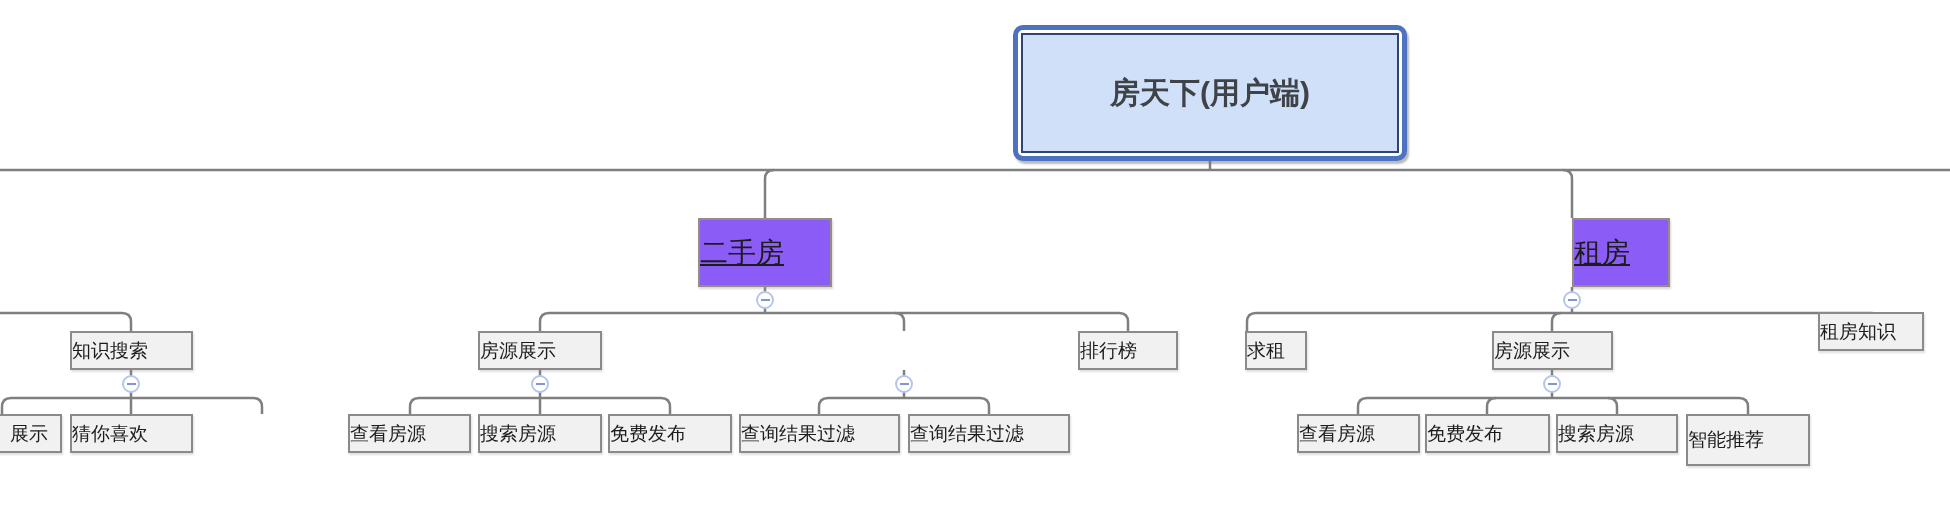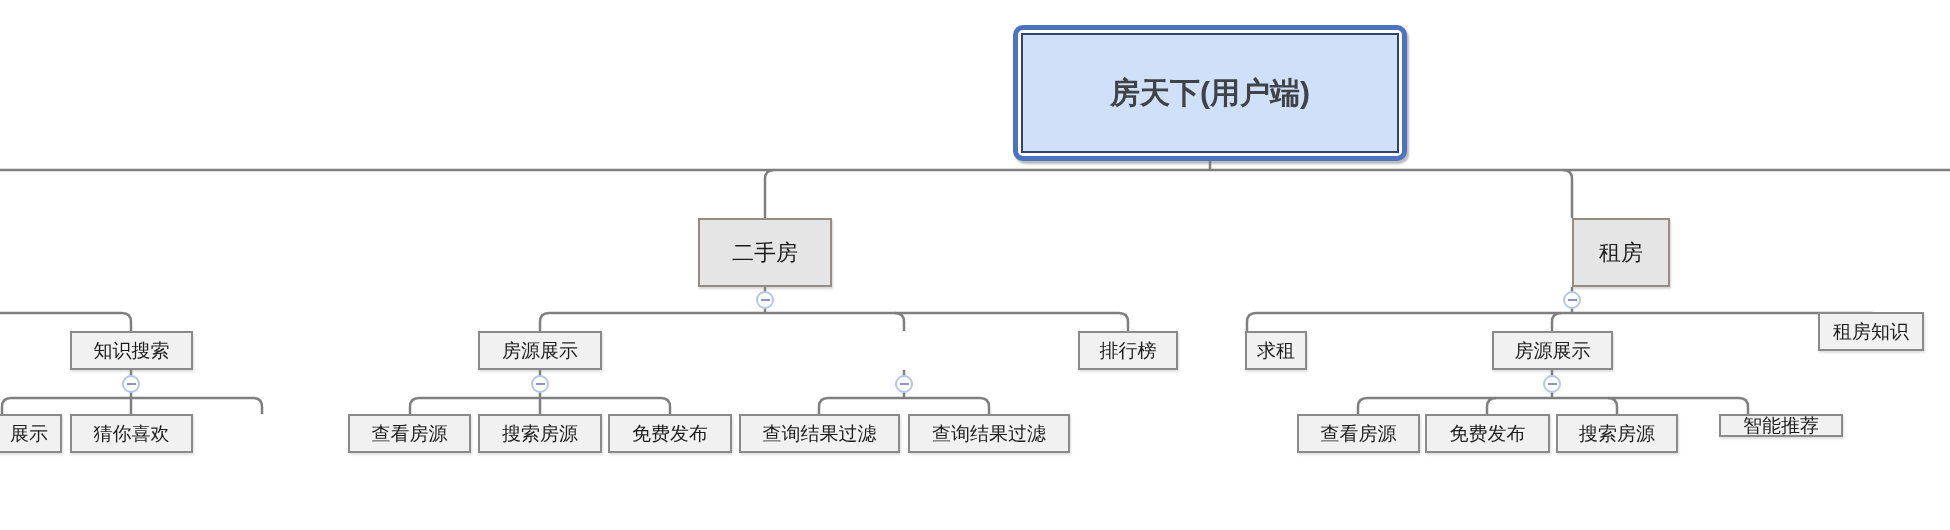--- a/index.html
+++ b/index.html
@@ -3,26 +3,26 @@
 <meta charset="utf-8">
 <style>
   html,body{margin:0;padding:0;background:#ffffff;}
   #stage{
     position:relative;width:1950px;height:530px;overflow:hidden;
     background:#ffffff;font-family:"Liberation Sans", sans-serif;
   }
   #wires{position:absolute;left:0;top:0;z-index:1;}
   #nodes,#icons{position:absolute;left:0;top:0;width:100%;height:100%;z-index:2;pointer-events:none;}
   .node{
-    position:absolute;box-sizing:border-box;display:flex;align-items:center;justify-content:center;
+    position:absolute;box-sizing:border-box;display:flex;align-items:center;
     background:#f1f1f1;border:2px solid #8a8a8a;color:#1c1c1c;pointer-events:auto;
     box-shadow:1px 2px 2px rgba(150,150,150,.3);white-space:nowrap;
   }
   .l3,.l4{font-size:19px;}
-  .l2{background:#e5e5e5;border-color:#968c83;font-size:22px;box-shadow:1px 2px 2px rgba(150,150,150,.38);}
+  .l2{background:#8b5cf6;border-color:#968c83;font-size:28px;box-shadow:1px 2px 2px rgba(150,150,150,.38);text-decoration:underline;}
   .root{
     background:#ffffff;border:5px solid #4d72c0;border-radius:10px;padding:3px;
     box-shadow:2px 3px 2px rgba(120,120,120,.5);
   }
   .root-inner{
     width:100%;height:100%;box-sizing:border-box;border:2px solid #2f4472;background:#cfe0f8;
     display:flex;align-items:center;justify-content:center;
     font-size:30px;font-weight:700;color:#3f4348;
   }
   .align-right{justify-content:flex-end;padding-right:12px;}
@@ -128,21 +128,21 @@
       </div>
       <div class="node l4" style="left: 1297px; top: 414px; width: 123px; height: 39px;">
         <span>查看房源</span>
       </div>
       <div class="node l4" style="left: 1425px; top: 414px; width: 125px; height: 39px;">
         <span>免费发布</span>
       </div>
       <div class="node l4" style="left: 1556px; top: 414px; width: 122px; height: 39px;">
         <span>搜索房源</span>
       </div>
-      <div class="node l4" style="left: 1686px; top: 414px; width: 124px; height: 23px; margin-left: 33px;">
+      <div class="node l4" style="left: 1686px; top: 414px; width: 124px; height: 52px;">
         <span>智能推荐</span>
       </div>
     </div>
   <div id="icons">
       <div class="collapse" style="left: 756px; top: 291px;">
         <div class="minus"></div>
       </div>
       <div class="collapse" style="left: 1563px; top: 291px;">
         <div class="minus"></div>
       </div>

